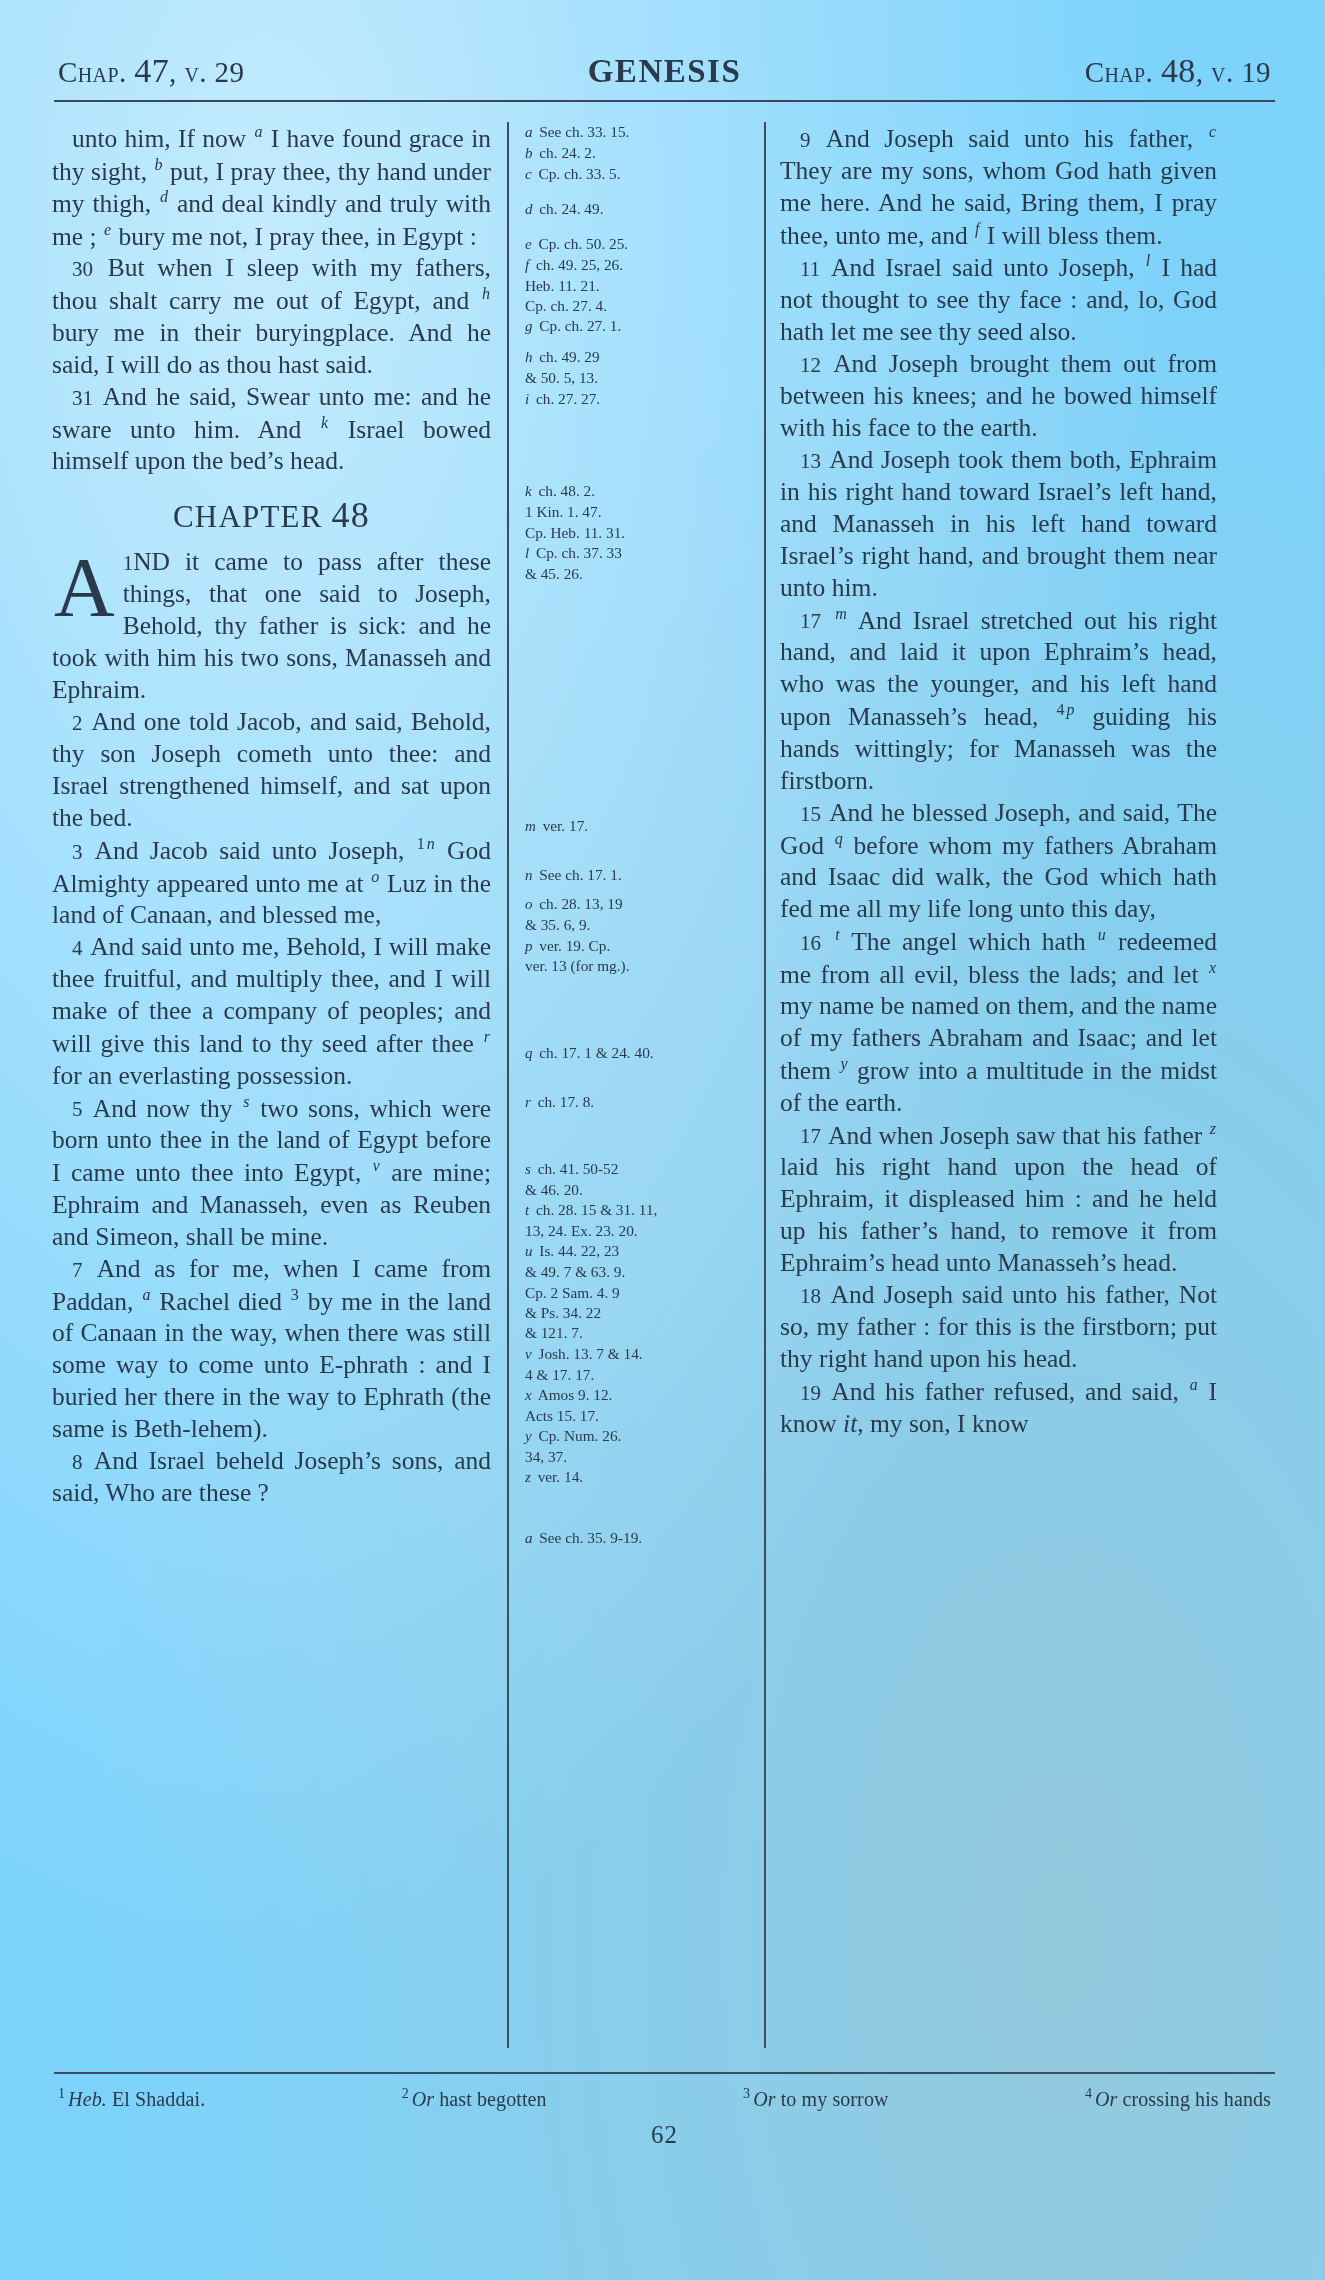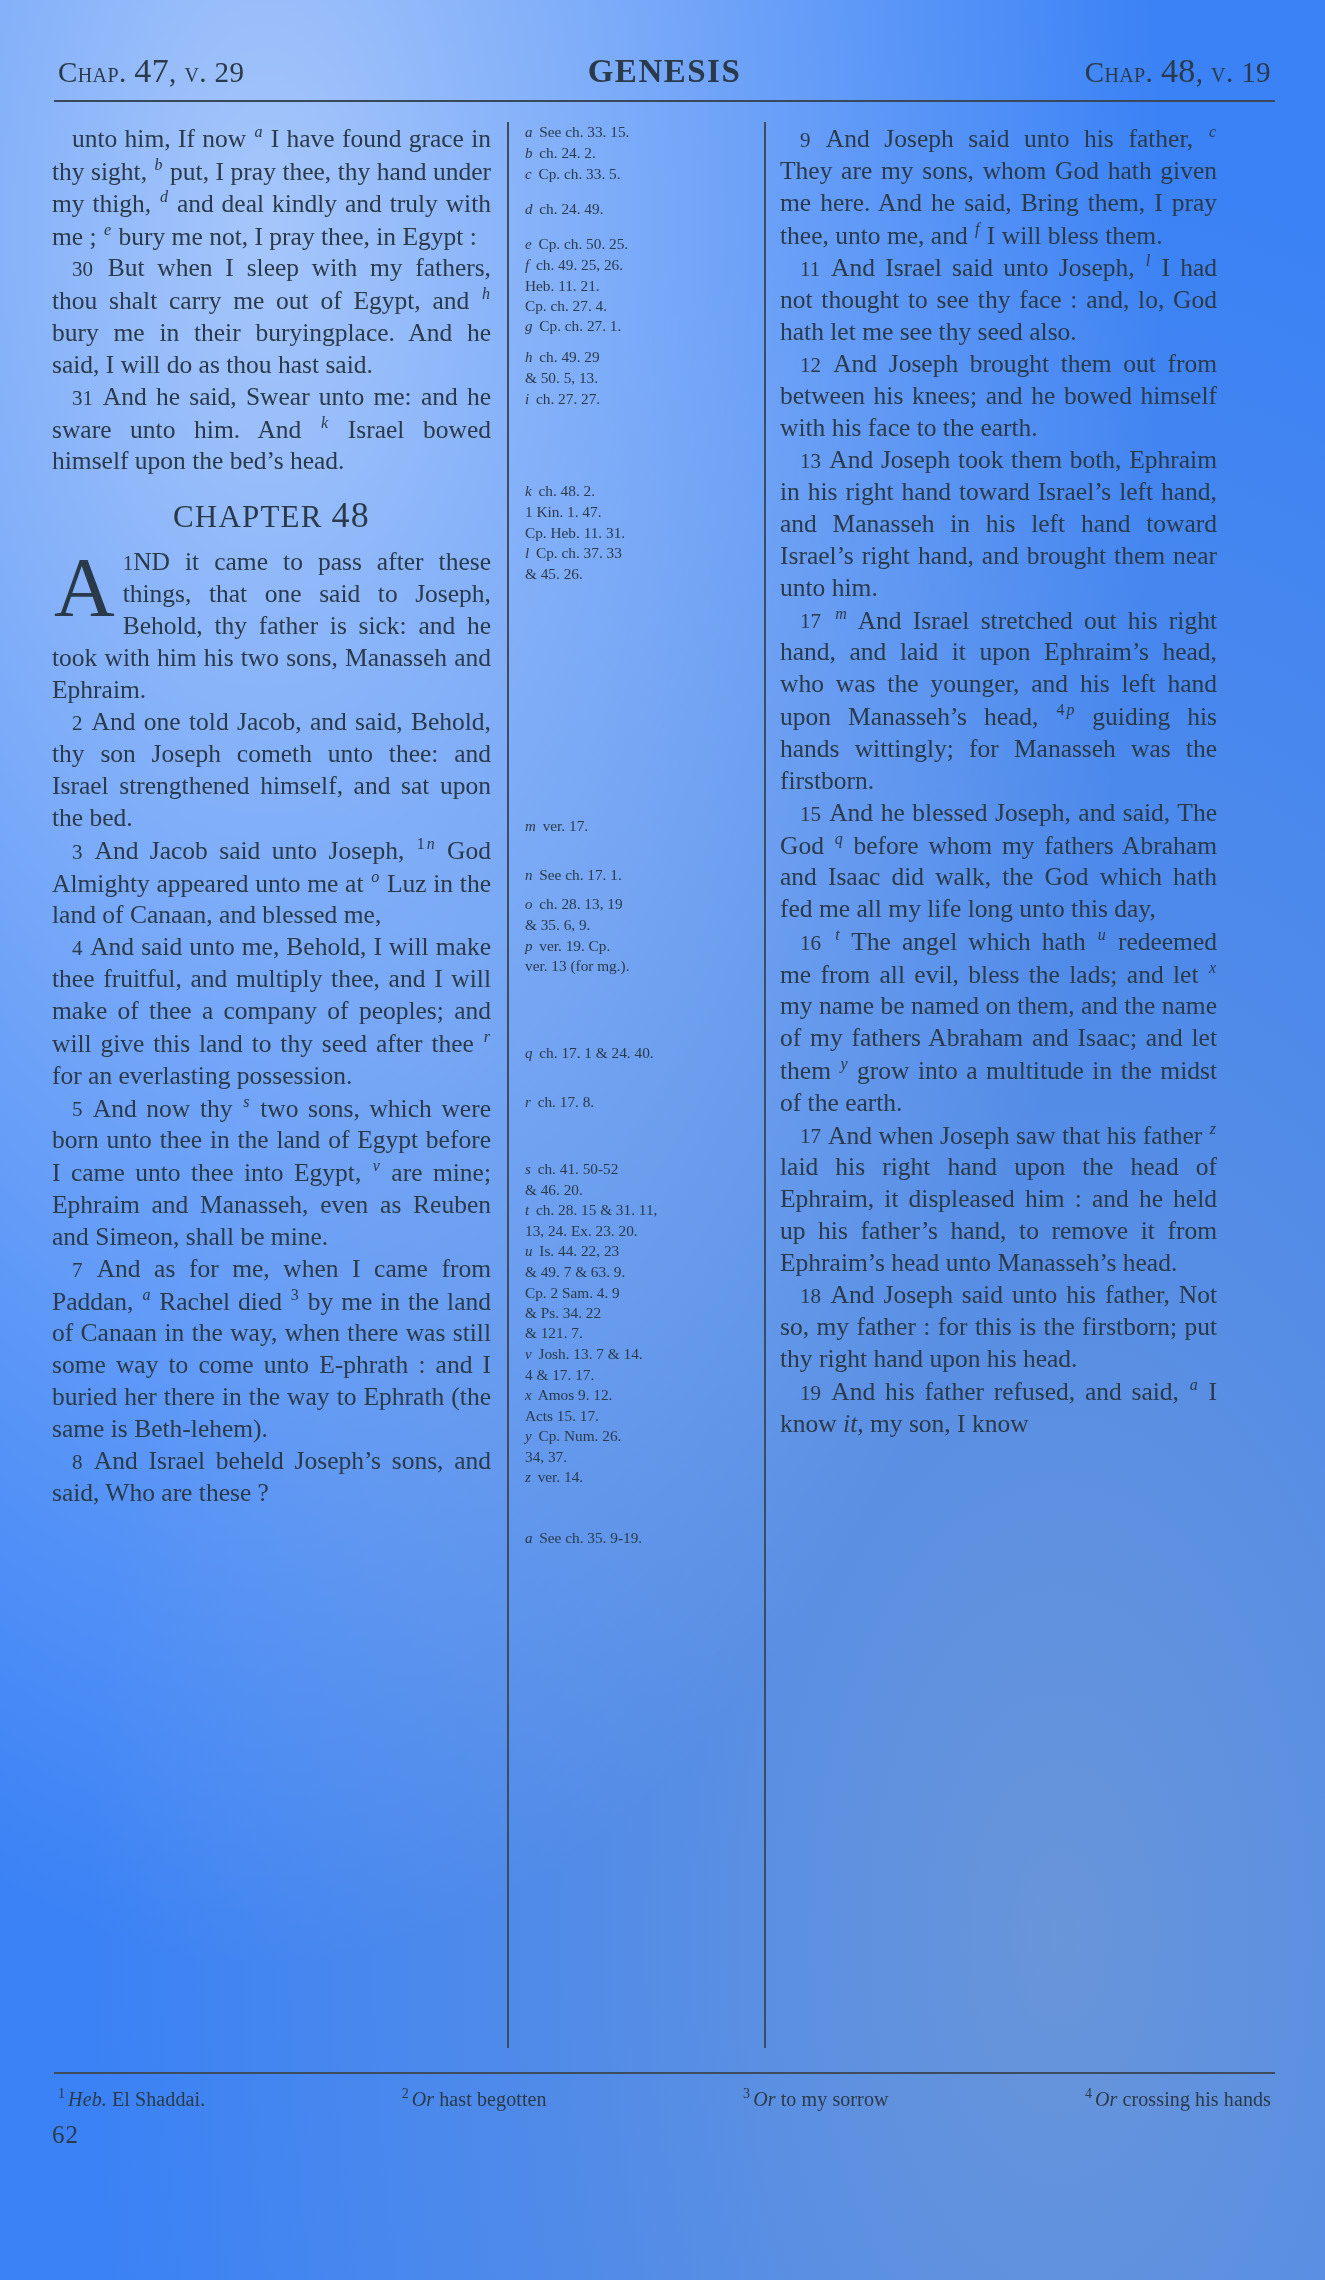--- a/index.html
+++ b/index.html
@@ -10,21 +10,21 @@
   body {
     width: 1325px;
     height: 2280px;
     font-family: "Liberation Serif", serif;
     color: #2a3a4a;
   }
   .page {
     position: relative;
     width: 1325px;
     height: 2280px;
-    background: #3b82f6;
+    background: #7dd3fc;
     overflow: hidden;
   }
   .page::before {
     content: "";
     position: absolute;
     inset: 0;
     background:
       radial-gradient(ellipse at 20% 10%, rgba(255,255,255,0.55), rgba(255,255,255,0) 60%),
       radial-gradient(ellipse at 80% 85%, rgba(190,185,165,0.35), rgba(255,255,255,0) 65%);
     pointer-events: none;
@@ -173,21 +173,21 @@
     padding: 12px 6px 0 6px;
     letter-spacing: 0.1px;
   }
   .footnotes .fnitem { white-space: nowrap; }
   .footnotes sup {
     font-size: 14px;
     vertical-align: super;
     padding-right: 3px;
   }
   .pageno {
-    text-align: left;
+    text-align: center;
     font-size: 25px;
     margin-top: 10px;
     letter-spacing: 1px;
   }
 </style>
 </head>
 <body>
 
 <div class="page">
   <div class="sheet">

